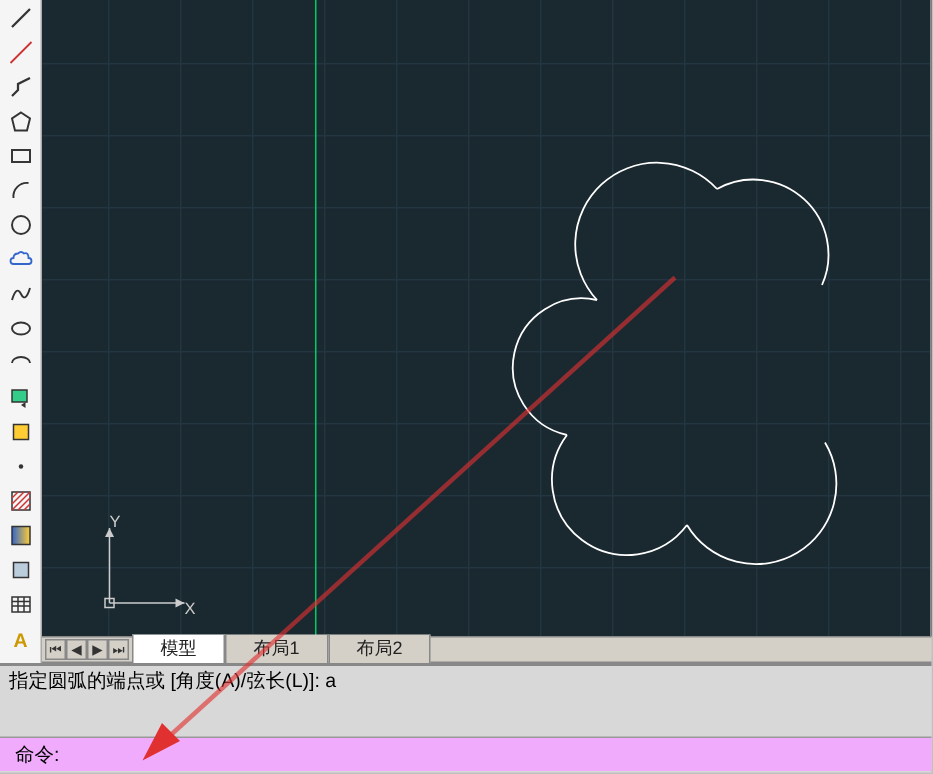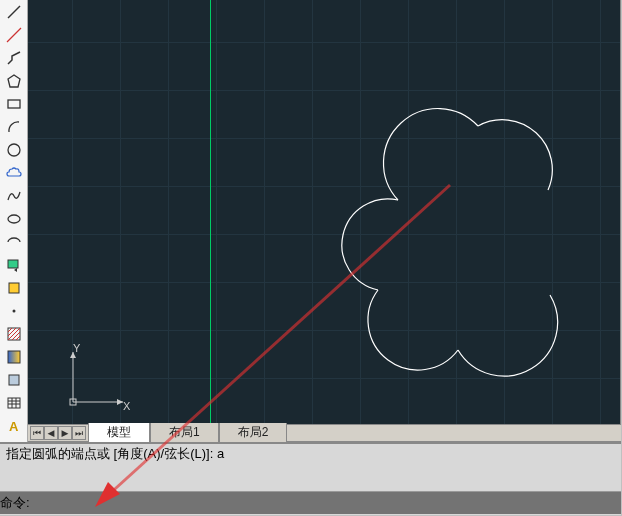--- a/index.html
+++ b/index.html
@@ -136,24 +136,24 @@
   padding: 2px 6px;
   line-height: 16px;
   color: #000;
   font-size: 13px;
   overflow: hidden;
   border-bottom: 1px solid #999;
 }
 .cmd-line {
   width: 100%;
   height: 22px;
-  background: #737373;
+  background: #f0abfc;
   display: flex;
   align-items: center;
-  padding: 0 0;
+  padding: 0 10px;
 }
 .cmd-prompt { color: #000; font-size: 13px; }
 .cmd-input {
   flex: 1;
   border: none;
   background: transparent;
   outline: none;
   font-size: 13px;
   font-family: inherit;
   padding-left: 2px;

